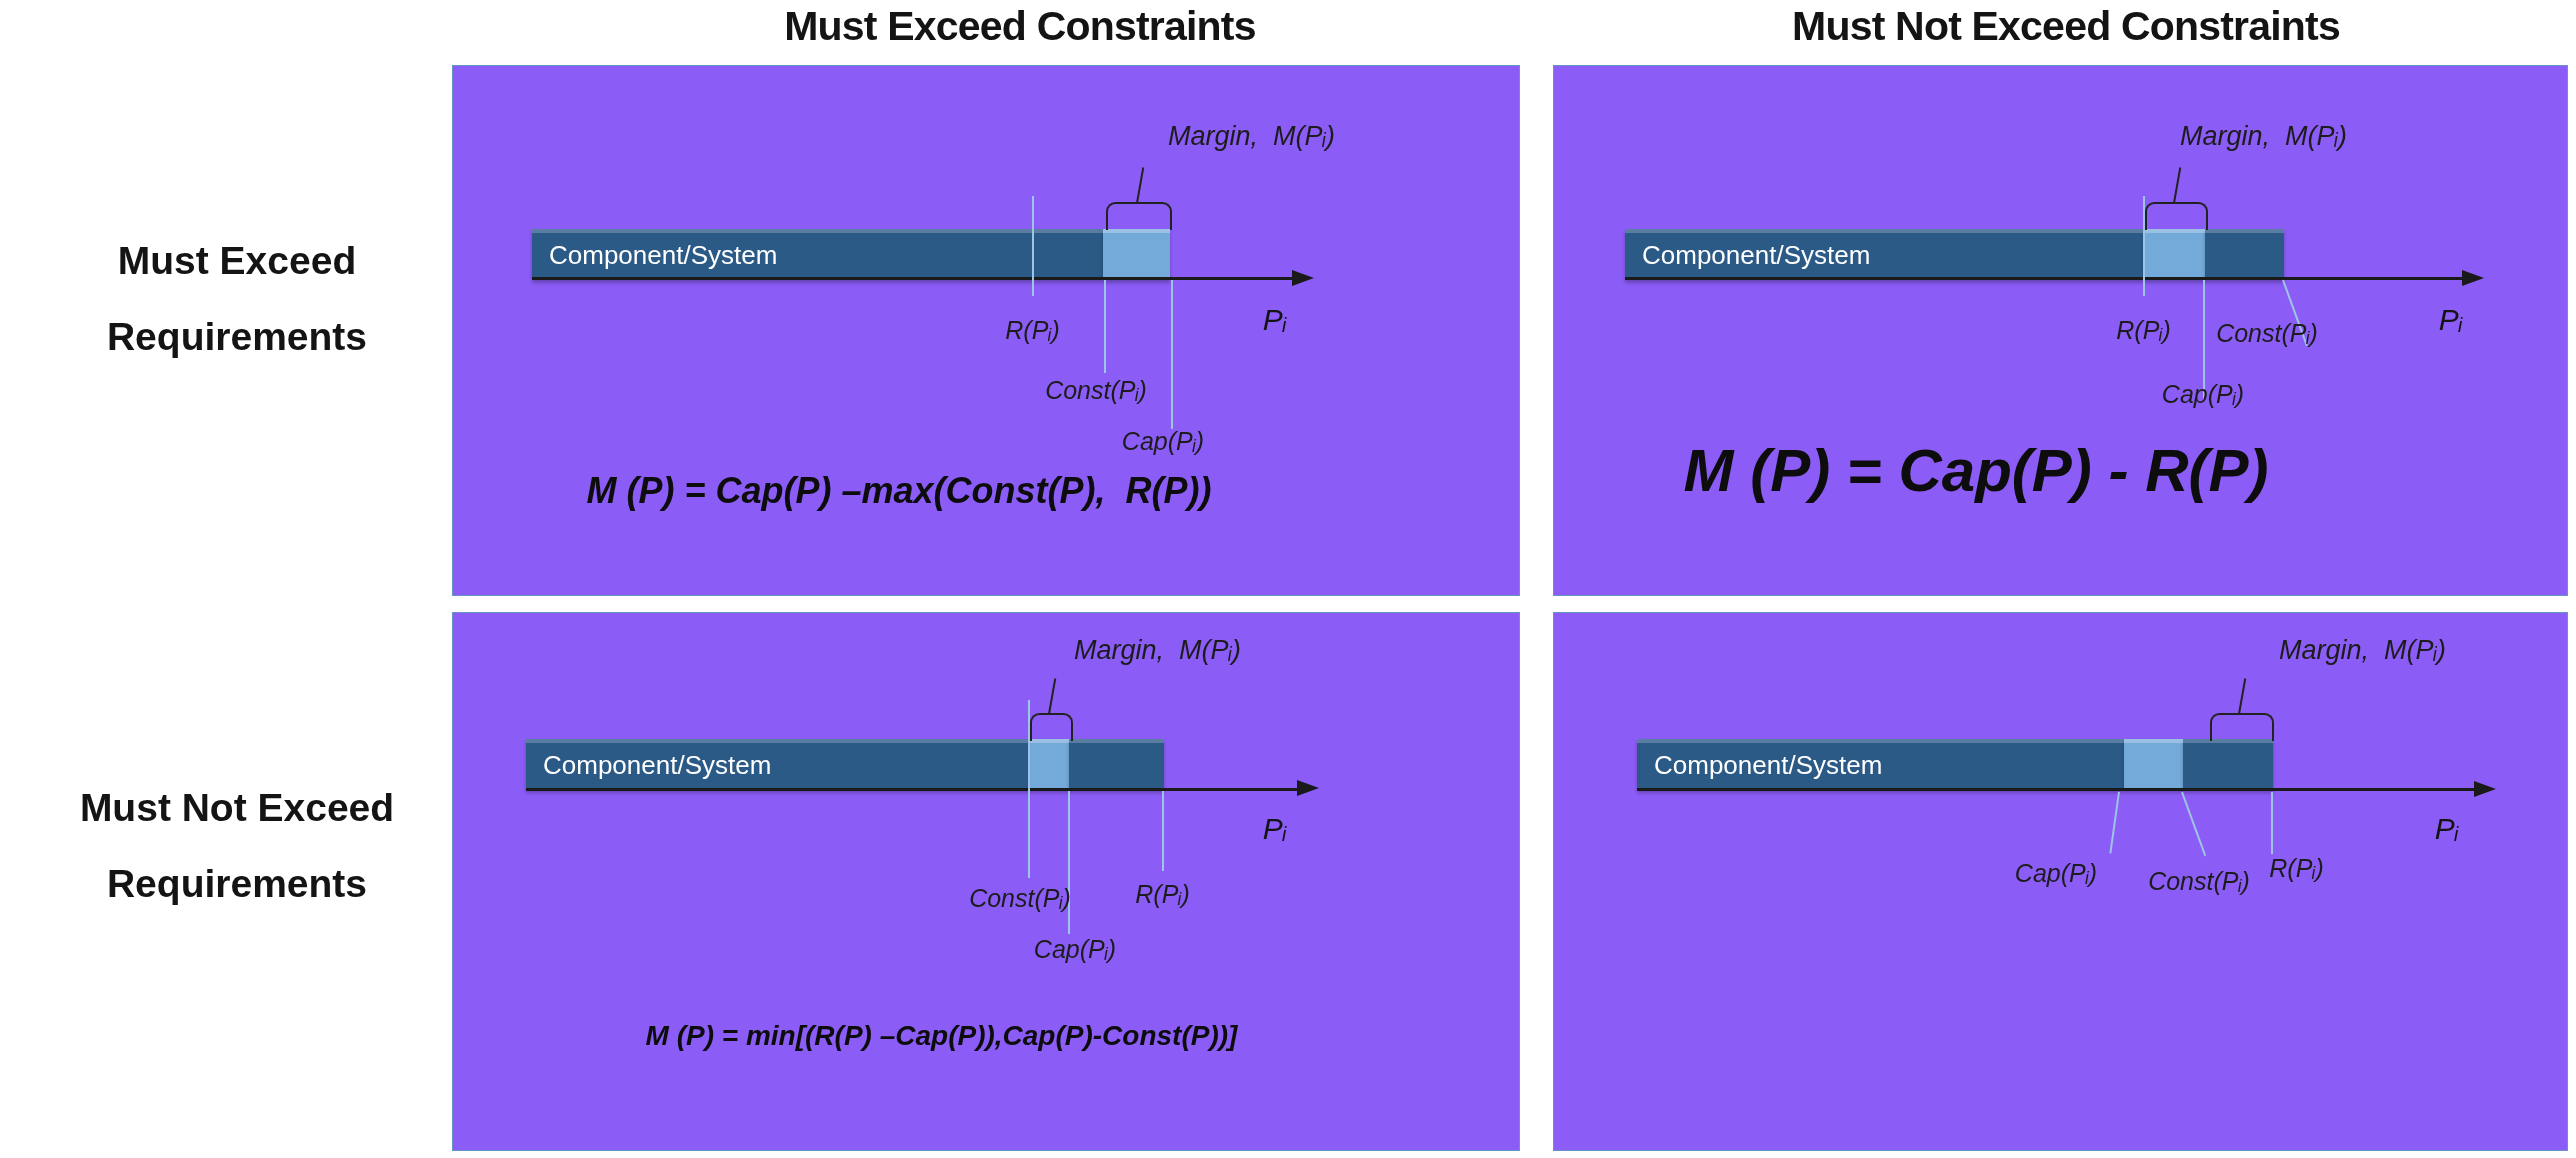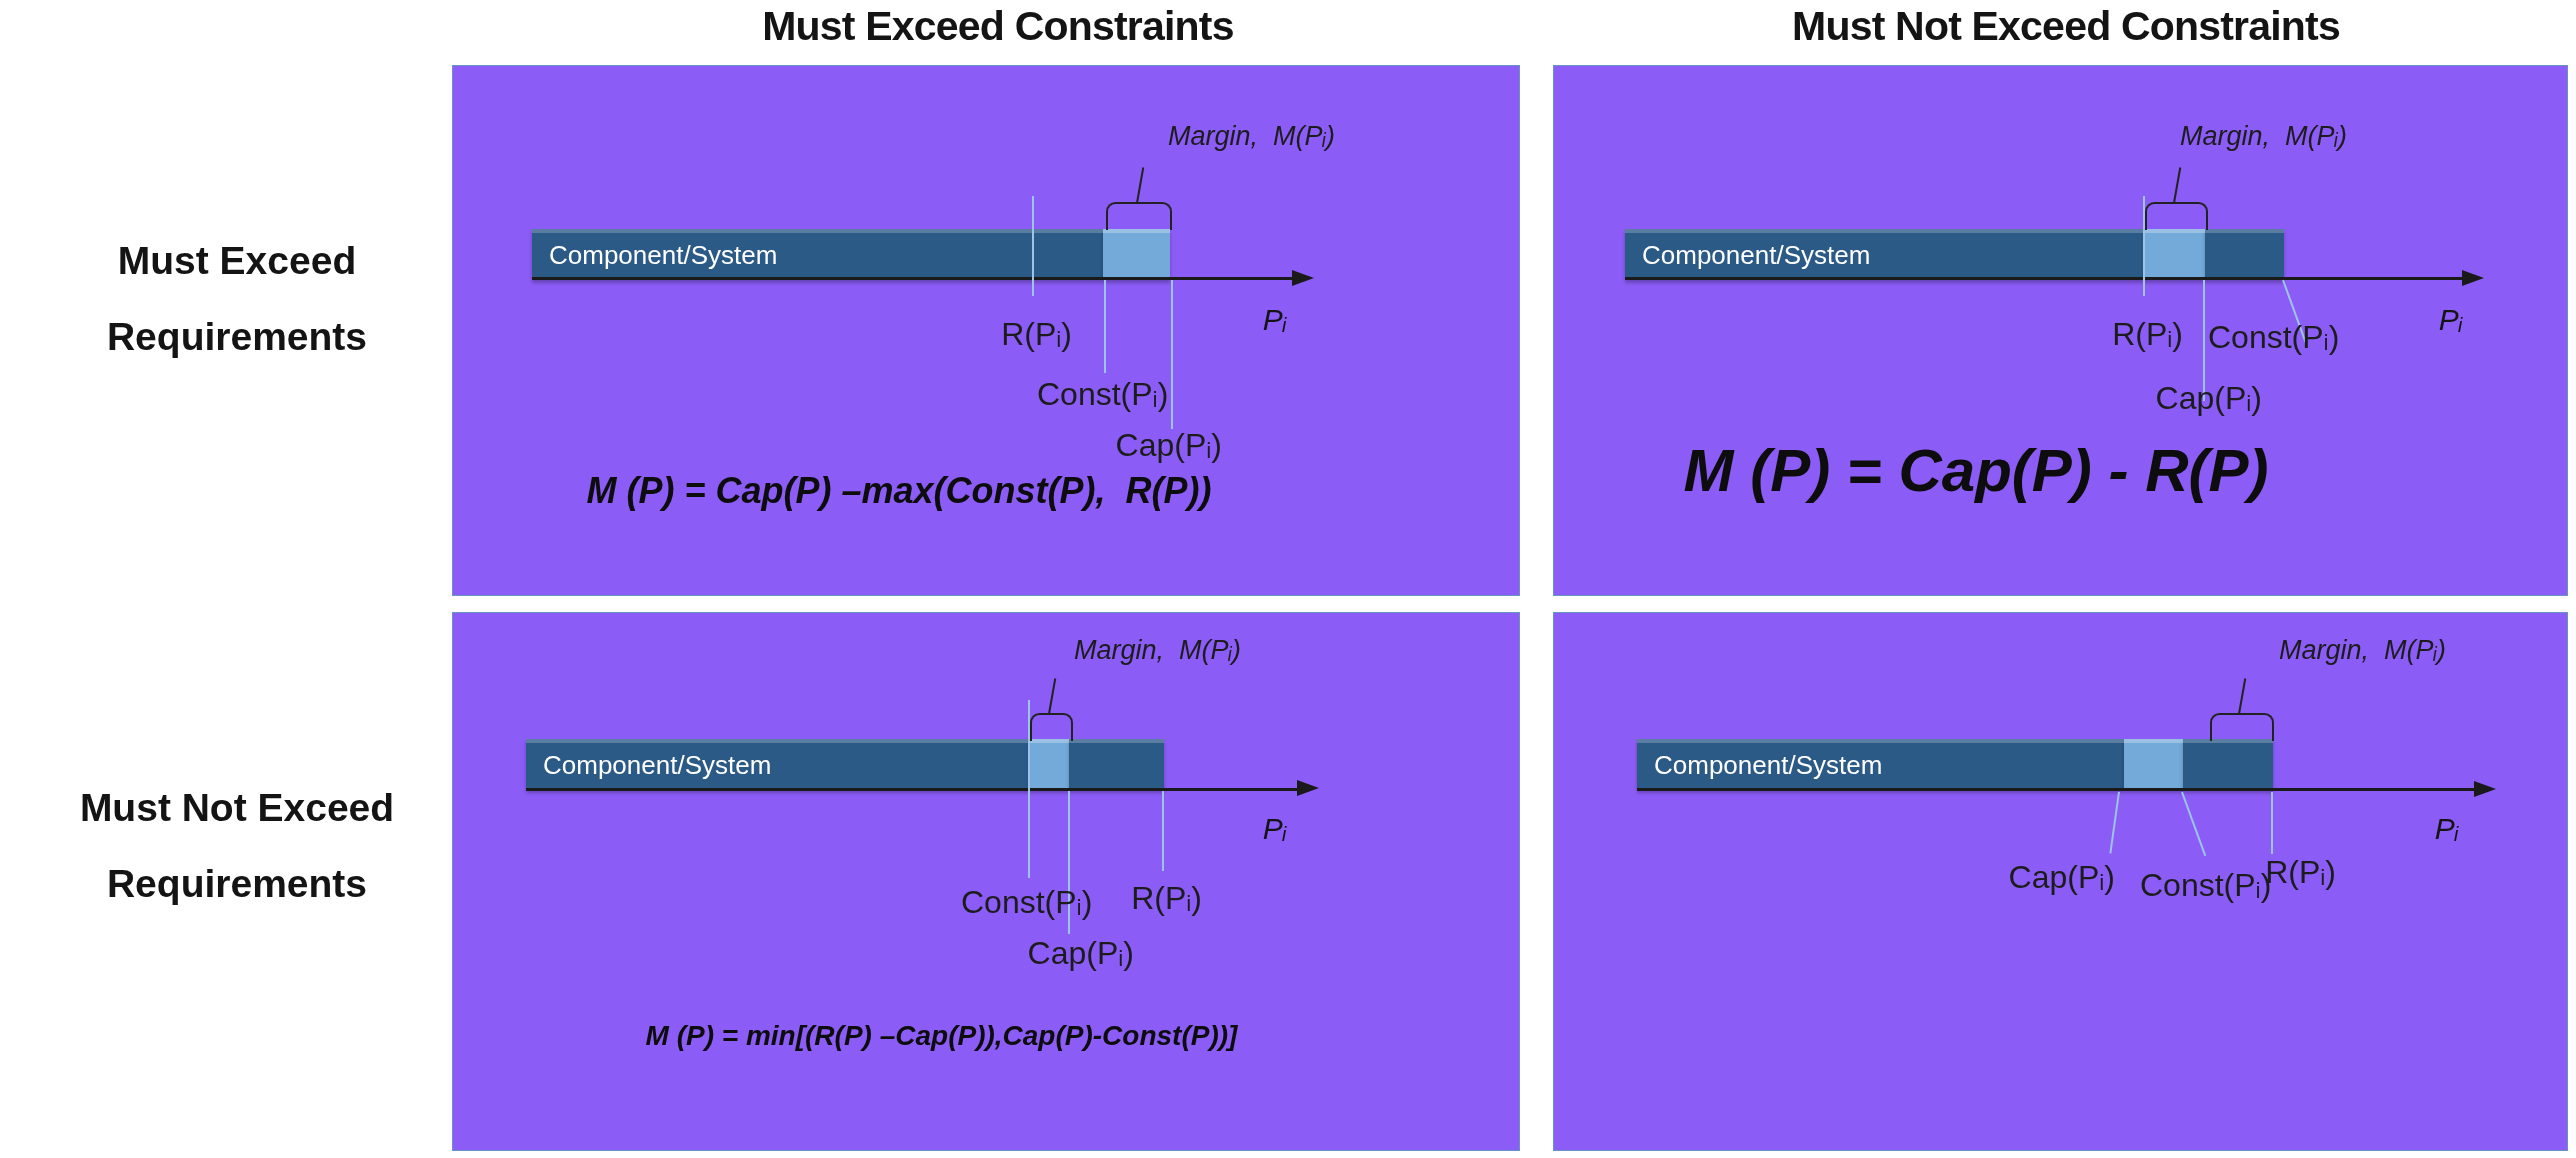--- a/index.html
+++ b/index.html
@@ -4,21 +4,21 @@
 <style>
   html,body{margin:0;padding:0;}
   body{
     width:2576px;height:1158px;position:relative;background:#ffffff;
     font-family:"Liberation Sans","DejaVu Sans",sans-serif;color:#161616;overflow:hidden;
   }
 
   
   .col-title{position:absolute;top:3.2px;width:822px;text-align:center;
     font-size:41px;font-weight:700;letter-spacing:-0.8px;color:#141414;}
-  .col-title.left{left:587px;}
+  .col-title.left{left:609px;}
   .col-title.right{left:1655px;}
   .row-header{position:absolute;width:458px;text-align:center;font-size:39px;font-weight:700;
     color:#141414;line-height:76px;white-space:pre-line;}
   .row-header.top{left:8px;top:223px;}
   .row-header.bottom{left:8px;top:770px;}
 
   
   .quad{position:absolute;background:#8b5cf6;border:1.6px solid #6695c4;}
   .q1{left:452px;top:65px;width:1066px;height:529px;}
   .q2{left:1553px;top:65px;width:1013px;height:529px;}
@@ -37,21 +37,21 @@
   .arrow-head{position:absolute;width:0;height:0;border-left:22px solid #1a1a1a;
     border-top:8.7px solid transparent;border-bottom:8.7px solid transparent;}
   .pi-label{position:absolute;width:79px;text-align:center;font-style:italic;font-size:30px;color:#141414;}
 
   
   .leader{position:absolute;width:2.4px;background:#9dc3e6;z-index:5;}
   .leader.slant-r{transform:rotate(-20deg);transform-origin:top center;}
   .leader.slant-l{transform:rotate(8deg);transform-origin:top center;}
 
   
-  .pt-label{position:absolute;text-align:right;font-size:32px;color:#1c1c1c;white-space:pre;z-index:6;}
+  .pt-label{position:absolute;text-align:center;font-style:italic;font-size:25px;color:#1c1c1c;white-space:pre;z-index:6;}
 
   
   .brace{position:absolute;border-top:2.4px solid #222;border-left:2.4px solid #222;border-right:2.4px solid #222;
     border-radius:9.5px 9.5px 0 0;z-index:7;}
   .brace-stem{position:absolute;width:2.4px;background:#222;transform:rotate(10deg);transform-origin:bottom center;z-index:7;}
   .margin-label{position:absolute;width:269px;text-align:center;font-style:italic;font-size:27px;
     color:#1c1c1c;white-space:pre;}
 
   
   .formula{position:absolute;text-align:center;font-weight:700;font-style:italic;color:#0d0d0d;white-space:pre;}

